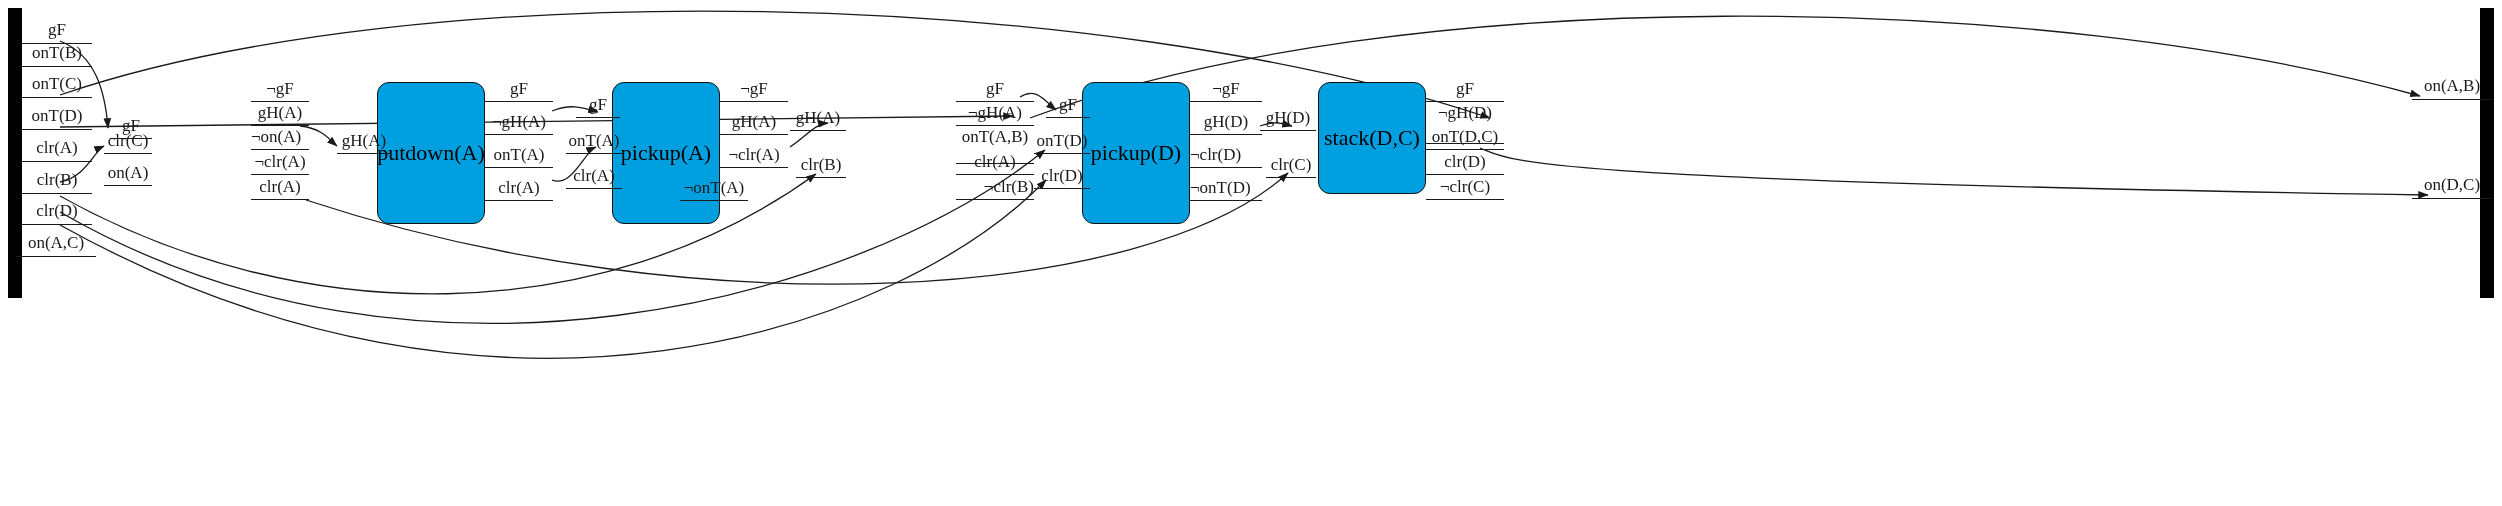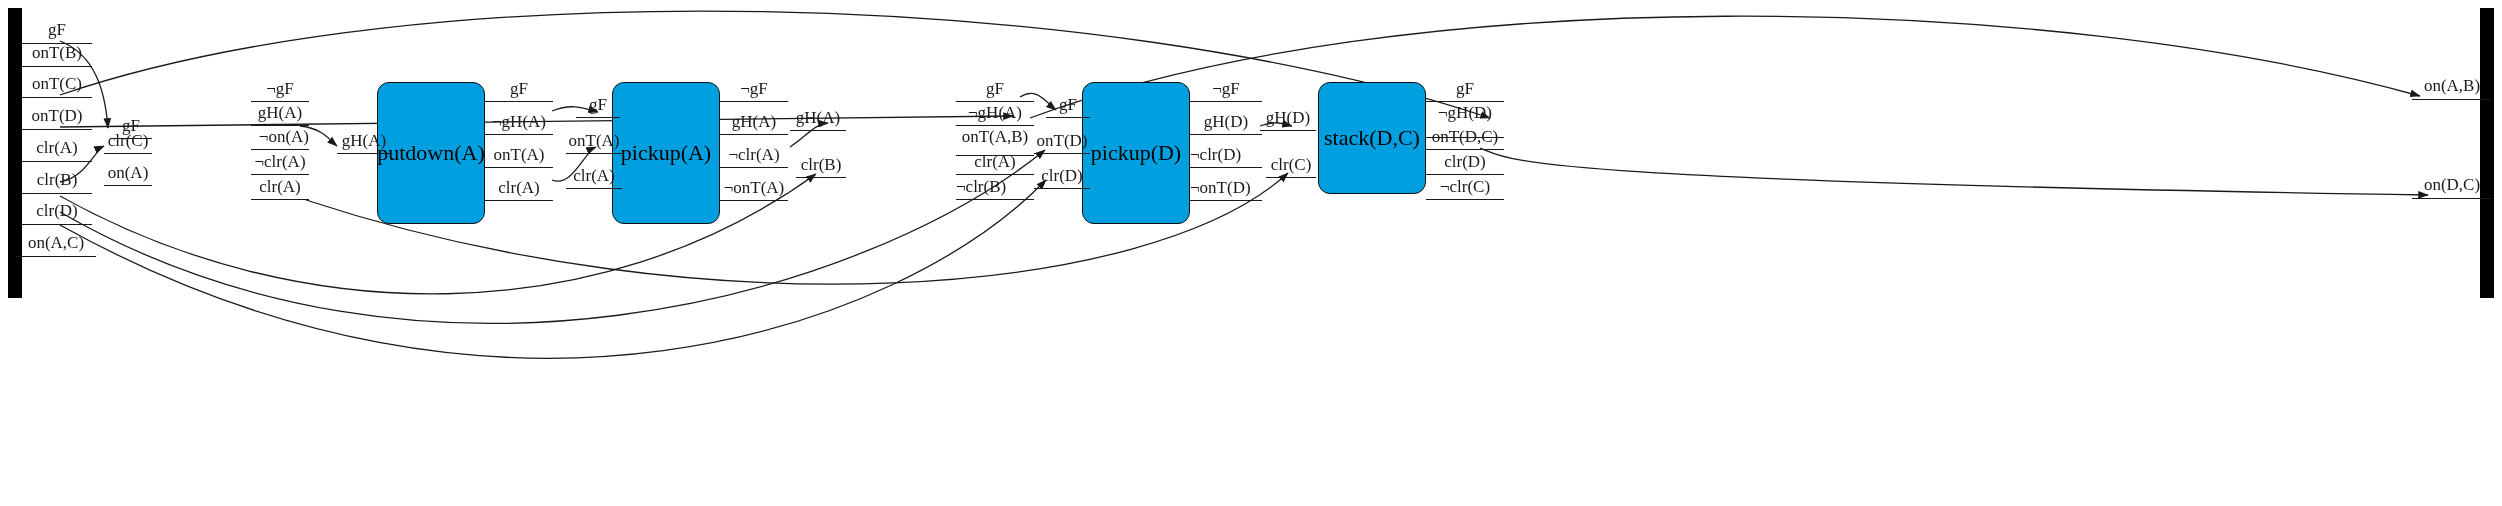--- a/index.html
+++ b/index.html
@@ -81,21 +81,21 @@
   </div>
 
   <div>
     <div class="port-label" style="left:110px;top:116px;width:42px;border-bottom:1.3px solid #1a1a1a;padding-bottom:2px;text-align:center;">gF</div>
     <div class="port-label" style="left:104px;top:131px;width:48px;border-bottom:1.3px solid #1a1a1a;padding-bottom:2px;text-align:center;">clr(C)</div>
     <div class="port-label" style="left:104px;top:163px;width:48px;border-bottom:1.3px solid #1a1a1a;padding-bottom:2px;text-align:center;">on(A)</div>
   </div>
   <div>
     <div class="port-label" style="left:251px;top:79px;width:58px;border-bottom:1.3px solid #1a1a1a;padding-bottom:2px;text-align:center;">¬gF</div>
     <div class="port-label" style="left:251px;top:103px;width:58px;border-bottom:1.3px solid #1a1a1a;padding-bottom:2px;text-align:center;">gH(A)</div>
-    <div class="port-label" style="left:251px;top:127px;width:58px;border-bottom:1.3px solid #1a1a1a;padding-bottom:2px;text-align:right;">¬on(A)</div>
+    <div class="port-label" style="left:251px;top:127px;width:58px;border-bottom:1.3px solid #1a1a1a;padding-bottom:2px;text-align:left;">¬on(A)</div>
     <div class="port-label" style="left:251px;top:152px;width:58px;border-bottom:1.3px solid #1a1a1a;padding-bottom:2px;text-align:center;">¬clr(A)</div>
     <div class="port-label" style="left:251px;top:177px;width:58px;border-bottom:1.3px solid #1a1a1a;padding-bottom:2px;text-align:center;">clr(A)</div>
   </div>
 
   <div class="node" style="left:377px;top:82px;width:108px;height:142px;">
     <span class="node-label">putdown(A)</span>
   </div>
   <div>
     <div class="port-label" style="left:337px;top:131px;width:54px;border-bottom:1.3px solid #1a1a1a;padding-bottom:2px;text-align:center;">gH(A)</div>
   </div>
@@ -111,33 +111,33 @@
   </div>
   <div>
     <div class="port-label" style="left:576px;top:95px;width:44px;border-bottom:1.3px solid #1a1a1a;padding-bottom:2px;text-align:center;">gF</div>
     <div class="port-label" style="left:566px;top:131px;width:56px;border-bottom:1.3px solid #1a1a1a;padding-bottom:2px;text-align:center;">onT(A)</div>
     <div class="port-label" style="left:566px;top:166px;width:56px;border-bottom:1.3px solid #1a1a1a;padding-bottom:2px;text-align:center;">clr(A)</div>
   </div>
   <div>
     <div class="port-label" style="left:720px;top:79px;width:68px;border-bottom:1.3px solid #1a1a1a;padding-bottom:2px;text-align:center;">¬gF</div>
     <div class="port-label" style="left:720px;top:112px;width:68px;border-bottom:1.3px solid #1a1a1a;padding-bottom:2px;text-align:center;">gH(A)</div>
     <div class="port-label" style="left:720px;top:145px;width:68px;border-bottom:1.3px solid #1a1a1a;padding-bottom:2px;text-align:center;">¬clr(A)</div>
-    <div class="port-label" style="left:720px;top:178px;width:68px;border-bottom:1.3px solid #1a1a1a;padding-bottom:2px;text-align:center;">¬onT(A)</div>
+    <div class="port-label" style="left:680px;top:178px;width:68px;border-bottom:1.3px solid #1a1a1a;padding-bottom:2px;text-align:center;">¬onT(A)</div>
   </div>
 
   <div>
     <div class="port-label" style="left:790px;top:108px;width:56px;border-bottom:1.3px solid #1a1a1a;padding-bottom:2px;text-align:center;">gH(A)</div>
     <div class="port-label" style="left:796px;top:155px;width:50px;border-bottom:1.3px solid #1a1a1a;padding-bottom:2px;text-align:center;">clr(B)</div>
   </div>
   <div>
     <div class="port-label" style="left:956px;top:79px;width:78px;border-bottom:1.3px solid #1a1a1a;padding-bottom:2px;text-align:center;">gF</div>
     <div class="port-label" style="left:956px;top:103px;width:78px;border-bottom:1.3px solid #1a1a1a;padding-bottom:2px;text-align:center;">¬gH(A)</div>
-    <div class="port-label" style="left:956px;top:127px;width:78px;border-bottom:1.3px solid #1a1a1a;padding-bottom:8px;text-align:center;">onT(A,B)</div>
+    <div class="port-label" style="left:956px;top:127px;width:78px;border-bottom:1.3px solid #1a1a1a;padding-bottom:16px;text-align:center;">onT(A,B)</div>
     <div class="port-label" style="left:956px;top:152px;width:78px;border-bottom:1.3px solid #1a1a1a;padding-bottom:2px;text-align:center;">clr(A)</div>
-    <div class="port-label" style="left:956px;top:177px;width:78px;border-bottom:1.3px solid #1a1a1a;padding-bottom:2px;text-align:left;">¬clr(B)</div>
+    <div class="port-label" style="left:956px;top:177px;width:78px;border-bottom:1.3px solid #1a1a1a;padding-bottom:2px;text-align:right;">¬clr(B)</div>
   </div>
 
   <div class="node" style="left:1082px;top:82px;width:108px;height:142px;">
     <span class="node-label">pickup(D)</span>
   </div>
   <div>
     <div class="port-label" style="left:1046px;top:95px;width:44px;border-bottom:1.3px solid #1a1a1a;padding-bottom:2px;text-align:center;">gF</div>
     <div class="port-label" style="left:1034px;top:131px;width:56px;border-bottom:1.3px solid #1a1a1a;padding-bottom:2px;text-align:center;">onT(D)</div>
     <div class="port-label" style="left:1034px;top:166px;width:56px;border-bottom:1.3px solid #1a1a1a;padding-bottom:2px;text-align:center;">clr(D)</div>
   </div>
@@ -150,19 +150,19 @@
 
   <div class="node" style="left:1318px;top:82px;width:108px;height:112px;">
     <span class="node-label">stack(D,C)</span>
   </div>
   <div>
     <div class="port-label" style="left:1260px;top:108px;width:56px;border-bottom:1.3px solid #1a1a1a;padding-bottom:2px;text-align:center;">gH(D)</div>
     <div class="port-label" style="left:1266px;top:155px;width:50px;border-bottom:1.3px solid #1a1a1a;padding-bottom:2px;text-align:center;">clr(C)</div>
   </div>
   <div>
     <div class="port-label" style="left:1426px;top:79px;width:78px;border-bottom:1.3px solid #1a1a1a;padding-bottom:2px;text-align:center;">gF</div>
-    <div class="port-label" style="left:1426px;top:103px;width:78px;border-bottom:1.3px solid #1a1a1a;padding-bottom:14px;text-align:center;">¬gH(D)</div>
+    <div class="port-label" style="left:1426px;top:103px;width:78px;border-bottom:1.3px solid #1a1a1a;padding-bottom:20px;text-align:center;">¬gH(D)</div>
     <div class="port-label" style="left:1426px;top:127px;width:78px;border-bottom:1.3px solid #1a1a1a;padding-bottom:2px;text-align:center;">onT(D,C)</div>
     <div class="port-label" style="left:1426px;top:152px;width:78px;border-bottom:1.3px solid #1a1a1a;padding-bottom:2px;text-align:center;">clr(D)</div>
     <div class="port-label" style="left:1426px;top:177px;width:78px;border-bottom:1.3px solid #1a1a1a;padding-bottom:2px;text-align:center;">¬clr(C)</div>
   </div>
 
 </div>
 
 </body></html>

